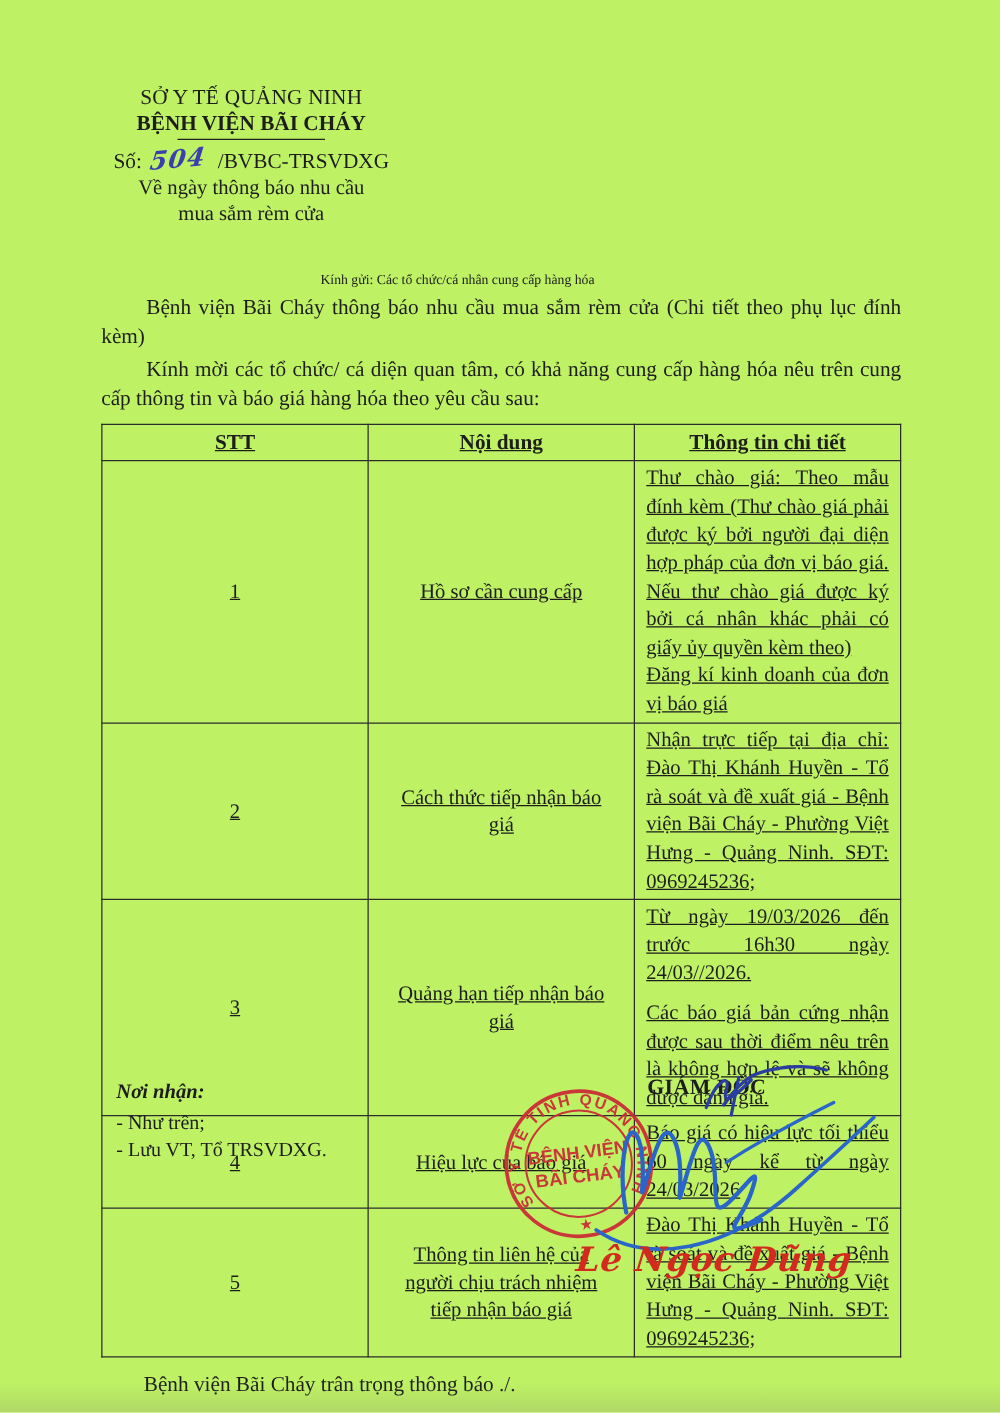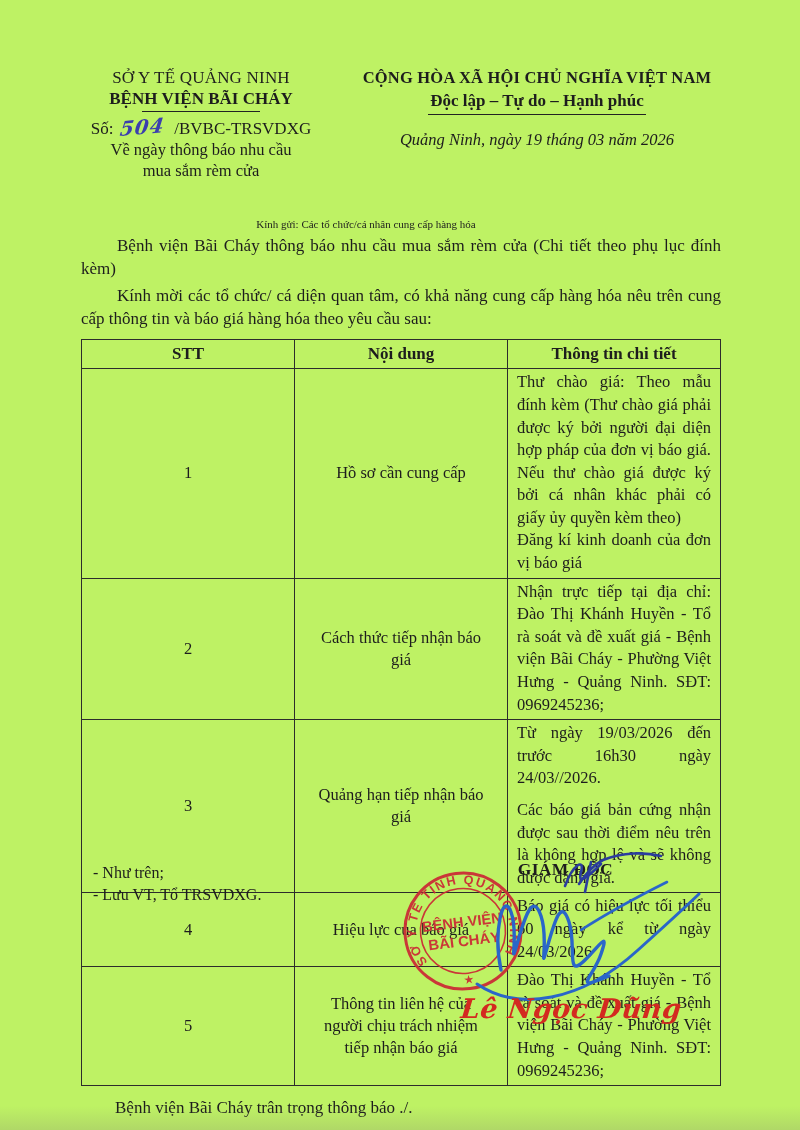--- a/index.html
+++ b/index.html
@@ -44,21 +44,21 @@
 
   
   .body-text { margin-top:36px; }
   .salutation { text-align:center; font-size:11px; margin-right:70px; }
   .para { margin:4px 0 0; font-size:17px; line-height:1.36;
           text-align:justify; text-indent:36px; }
 
   
   table.req { border-collapse:collapse; width:640px; margin-top:9px;
               table-layout:fixed; }
-  table.req th, table.req td { border:1.5px solid #2c2c2c; }
+  table.req th, table.req td { border:1.5px solid #2c2c2c;text-decoration:underline; }
   table.req th { font-size:17px; font-weight:bold; padding:2px 2px; height:24px; }
   td.c-stt { width:40px; text-align:center; font-size:16.5px; vertical-align:middle; }
   td.c-nd  { width:156px; text-align:center; font-size:16.5px; vertical-align:middle;
              padding:2px 16px; line-height:1.35; }
   td.c-ct  { padding:2px 9px 3px; font-size:16.5px; vertical-align:middle;
              text-align:justify; line-height:1.37; }
   td.c-ct p { margin:0; }
   td.c-ct p.gap { margin-bottom:9px; }
 
   .closing { margin:12px 0 0; font-size:17px; text-indent:34px; }
@@ -85,27 +85,20 @@
   <div class="header">
     <div class="header-left">
       <div class="org-parent">SỞ Y TẾ QUẢNG NINH</div>
       <div class="org-name">BỆNH VIỆN BÃI CHÁY</div>
       <div class="org-underline"></div>
       <div class="doc-number">
         <span>Số:</span><span class="handwritten">504</span><span>/BVBC-TRSVDXG</span>
       </div>
       <div class="doc-subject">Về ngày thông báo nhu cầu</div>
       <div class="doc-subject">mua sắm rèm cửa</div>
-    </div>
-    <div class="header-right">
-      <div class="national-title">CỘNG HÒA XÃ HỘI CHỦ NGHĨA VIỆT NAM</div>
-      <div class="motto-wrap">
-        <span class="motto">Độc lập – Tự do – Hạnh phúc</span>
-      </div>
-      <div class="date-line">Quảng Ninh, ngày 19 tháng 03 năm 2026</div>
     </div>
   </div>
 
   <div class="body-text">
     <div class="salutation">Kính gửi: Các tổ chức/cá nhân cung cấp hàng hóa</div>
     <p class="para">Bệnh viện Bãi Cháy thông báo nhu cầu mua sắm rèm cửa (Chi tiết theo phụ lục đính kèm)</p>
     <p class="para">Kính mời các tổ chức/ cá diện quan tâm, có khả năng cung cấp hàng hóa nêu trên cung cấp thông tin và báo giá hàng hóa theo yêu cầu sau:</p>
   </div>
 
   <table class="req">
@@ -152,20 +145,21 @@
         <p>Đào Thị Khánh Huyền - Tổ rà soát và đề xuất giá - Bệnh viện Bãi Cháy - Phường Việt Hưng - Quảng Ninh. SĐT: 0969245236;</p>
       </td>
     </tr>
   </tbody>
     </table>
 
   <p class="closing">Bệnh viện Bãi Cháy trân trọng thông báo ./.</p>
 
   <div class="footer">
     <div class="recipients">
+      <div class="recipients-label">Nơi nhận:</div>
       <div>- Như trên;</div>
       <div>- Lưu VT, Tổ TRSVDXG.</div>
     </div>
 
     <div class="signer-title">GIÁM ĐỐC</div>
 
     <svg class="stamp" width="124" height="124" viewBox="0 0 124 124">
       <g transform="rotate(-7 62 62)" fill="#cb2e36">
         <circle cx="62" cy="62" r="58" fill="none" stroke="#cb2e36" stroke-width="3"></circle>
         <circle cx="62" cy="62" r="42.5" fill="none" stroke="#cb2e36" stroke-width="1.6"></circle>

